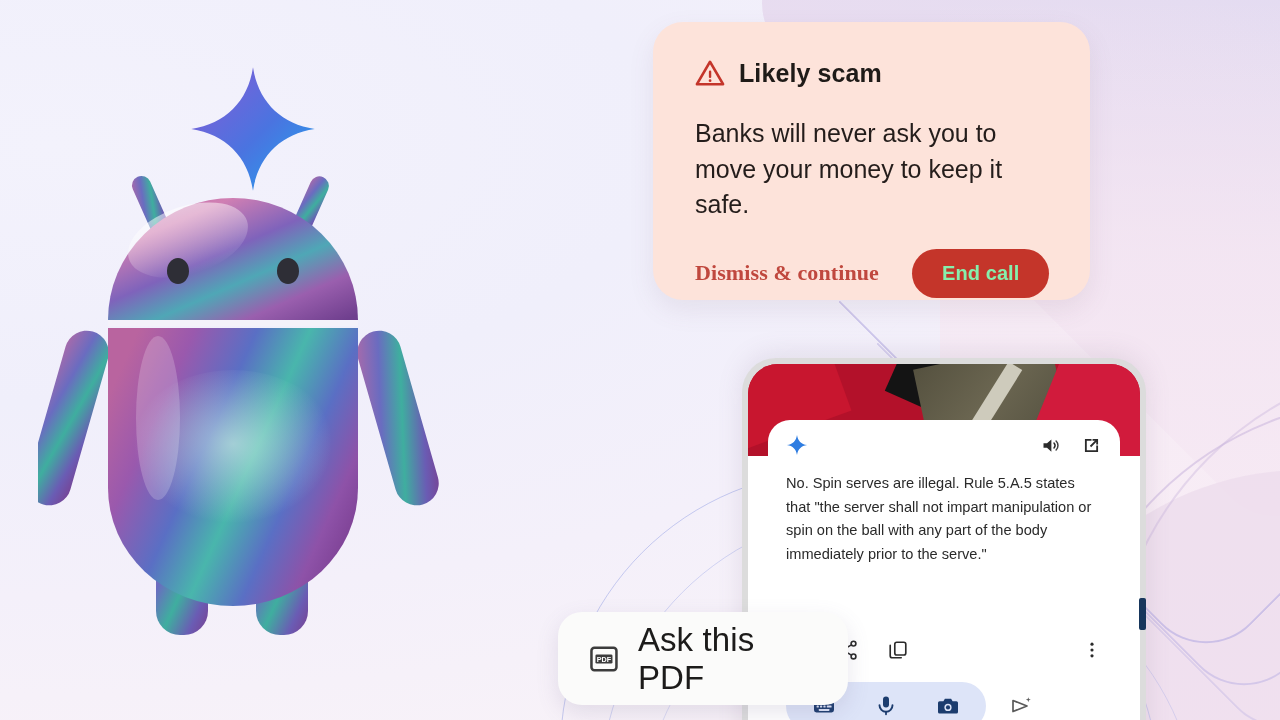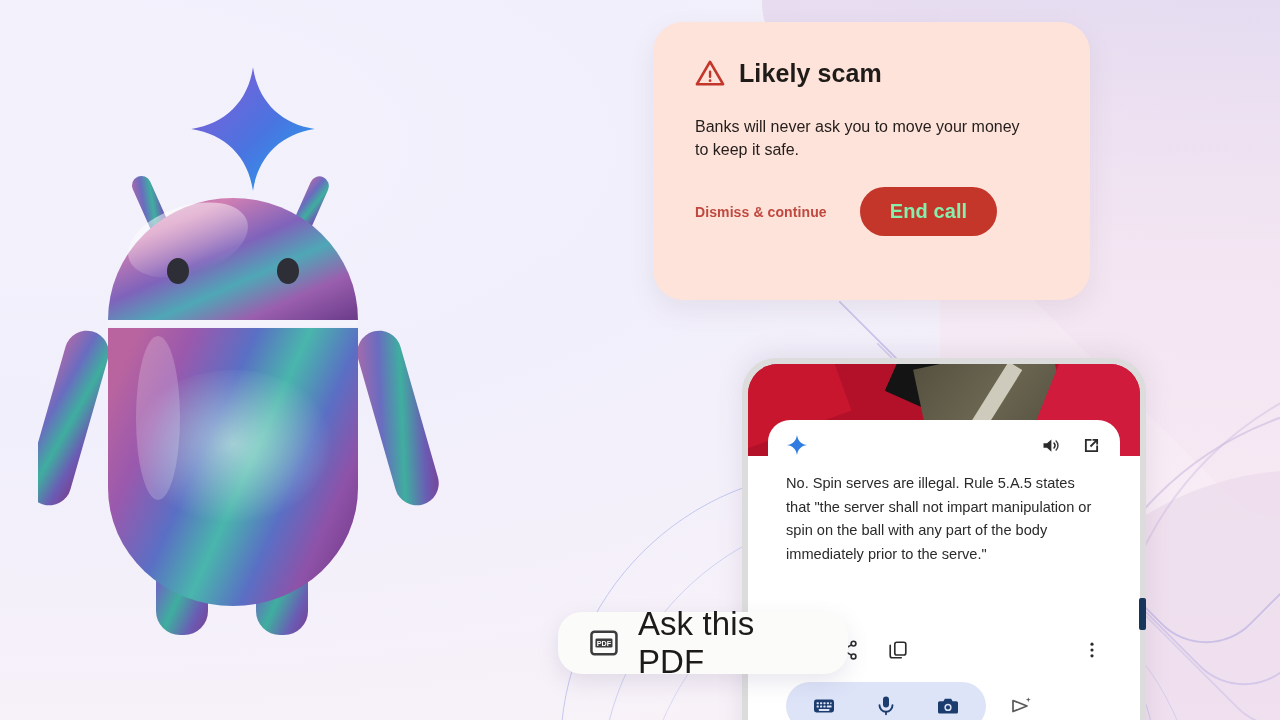--- a/index.html
+++ b/index.html
@@ -89,31 +89,31 @@
     box-shadow: 0 10px 26px rgba(120,90,110,.10);
     padding: 36px 18px 0 42px;
   }
   .scam-head { display: flex; align-items: center; gap: 14px; }
   .warn-icon { width: 30px; height: 30px; flex: 0 0 auto; }
   .scam-title {
     font-size: 25px; font-weight: 600; color: #1f1b18; letter-spacing: .1px;
   }
   .scam-body {
     margin-top: 28px;
-    font-size: 16px; line-height: 1.42; color: #241d1b; font-weight: 400;
+    font-size: 25px; line-height: 1.42; color: #241d1b; font-weight: 400;
     max-width: 330px;
   }
   .scam-actions {
     margin-top: 26px;
     display: flex; align-items: center;
   }
   .dismiss-btn {
-    font-size: 14px; font-weight: 600; color: #c0483e;
+    font-size: 22px; font-weight: 600; color: #c0483e;
     background: none; border: none; cursor: pointer; padding: 0;
-    font-family: Liberation Sans, sans-serif; letter-spacing: .1px;
+    font-family: Liberation Serif, serif; letter-spacing: .1px;
   }
   .endcall-btn {
     margin-left: 33px;
     background: #c4352a; color: #86efac;
     font-size: 20px; font-weight: 600;
     border: none; border-radius: 999px;
     padding: 13px 30px; cursor: pointer;
     font-family: inherit; letter-spacing: .1px;
   }
 
@@ -195,21 +195,21 @@
   .side-btn {
     position: absolute; right: 0; top: 240px;
     width: 7px; height: 32px;
     background: #17365c; border-radius: 2px;
   }
 
   
   .pdf-chip {
     position: absolute;
     left: 558px; top: 612px;
-    width: 290px; height: 62px;
+    width: 290px; height: 93px;
     background: #fbfbfa;
     border-radius: 24px;
     box-shadow: 0 8px 22px rgba(110,100,140,.16);
     display: flex; align-items: center; gap: 18px;
     padding: 0 30px;
   }
   .pdf-label { font-size: 33px; font-weight: 400; color: #1c1b1a; letter-spacing: .1px; }
 </style>
 </head>
 <body>

